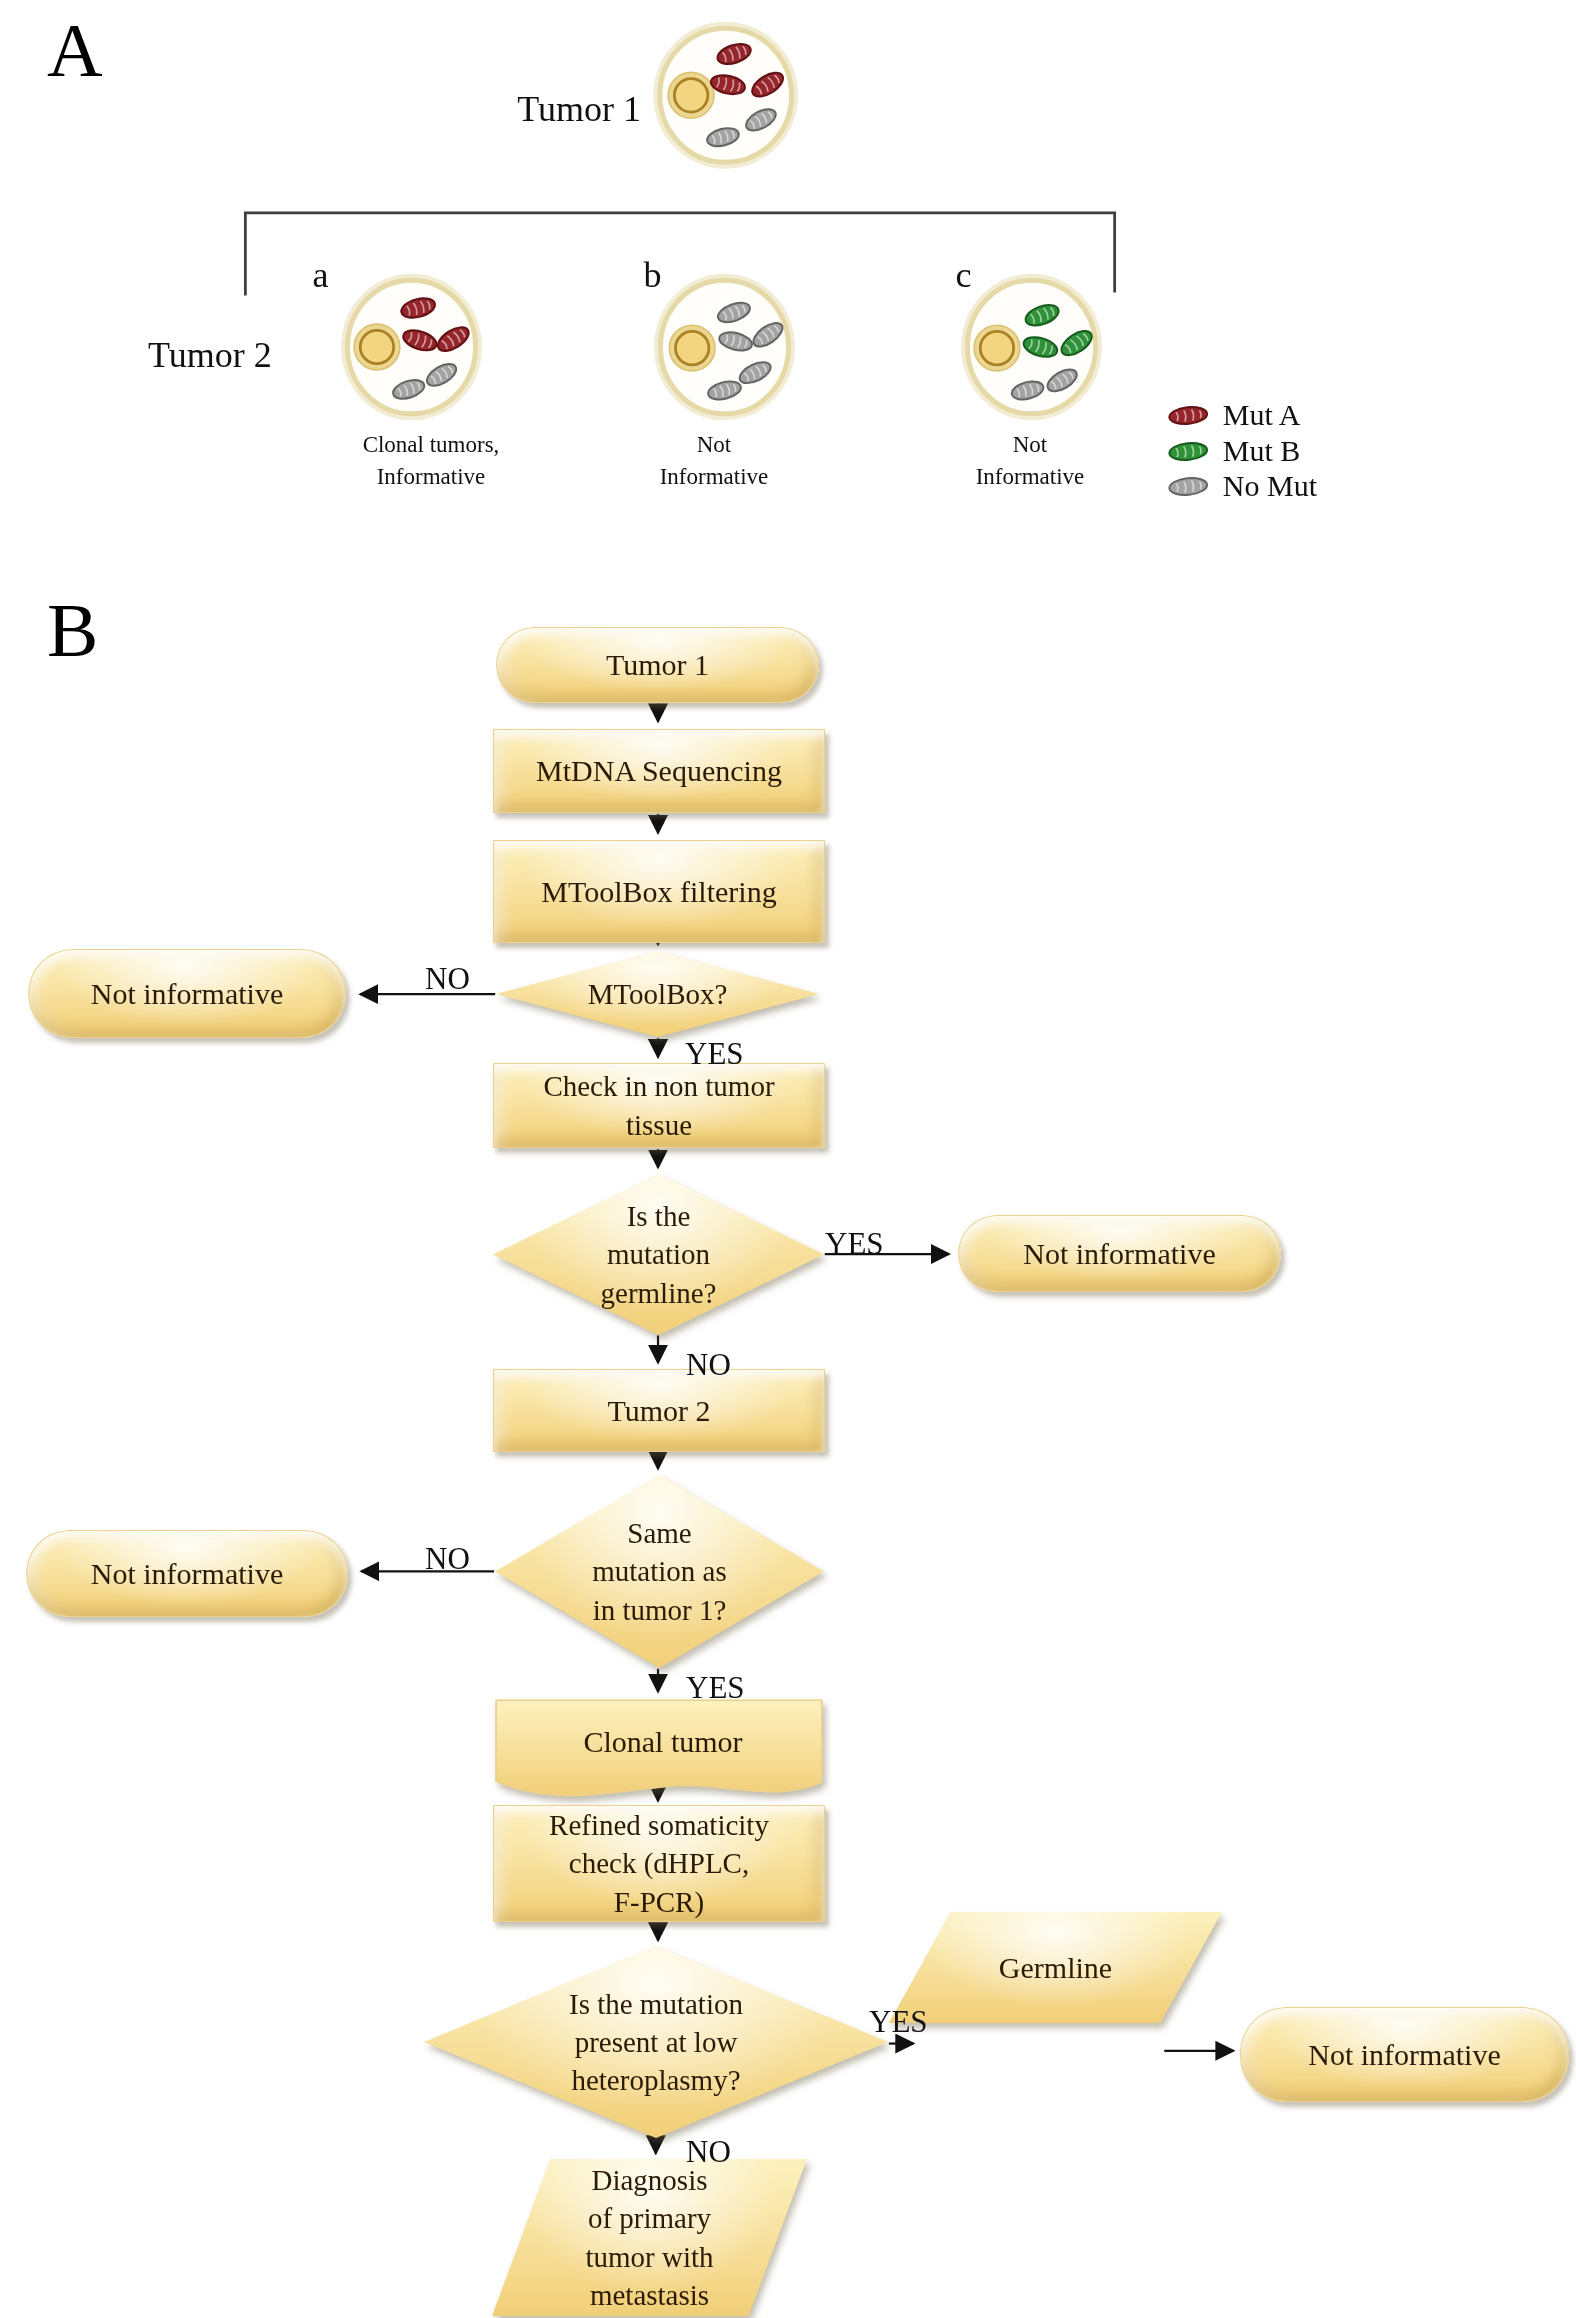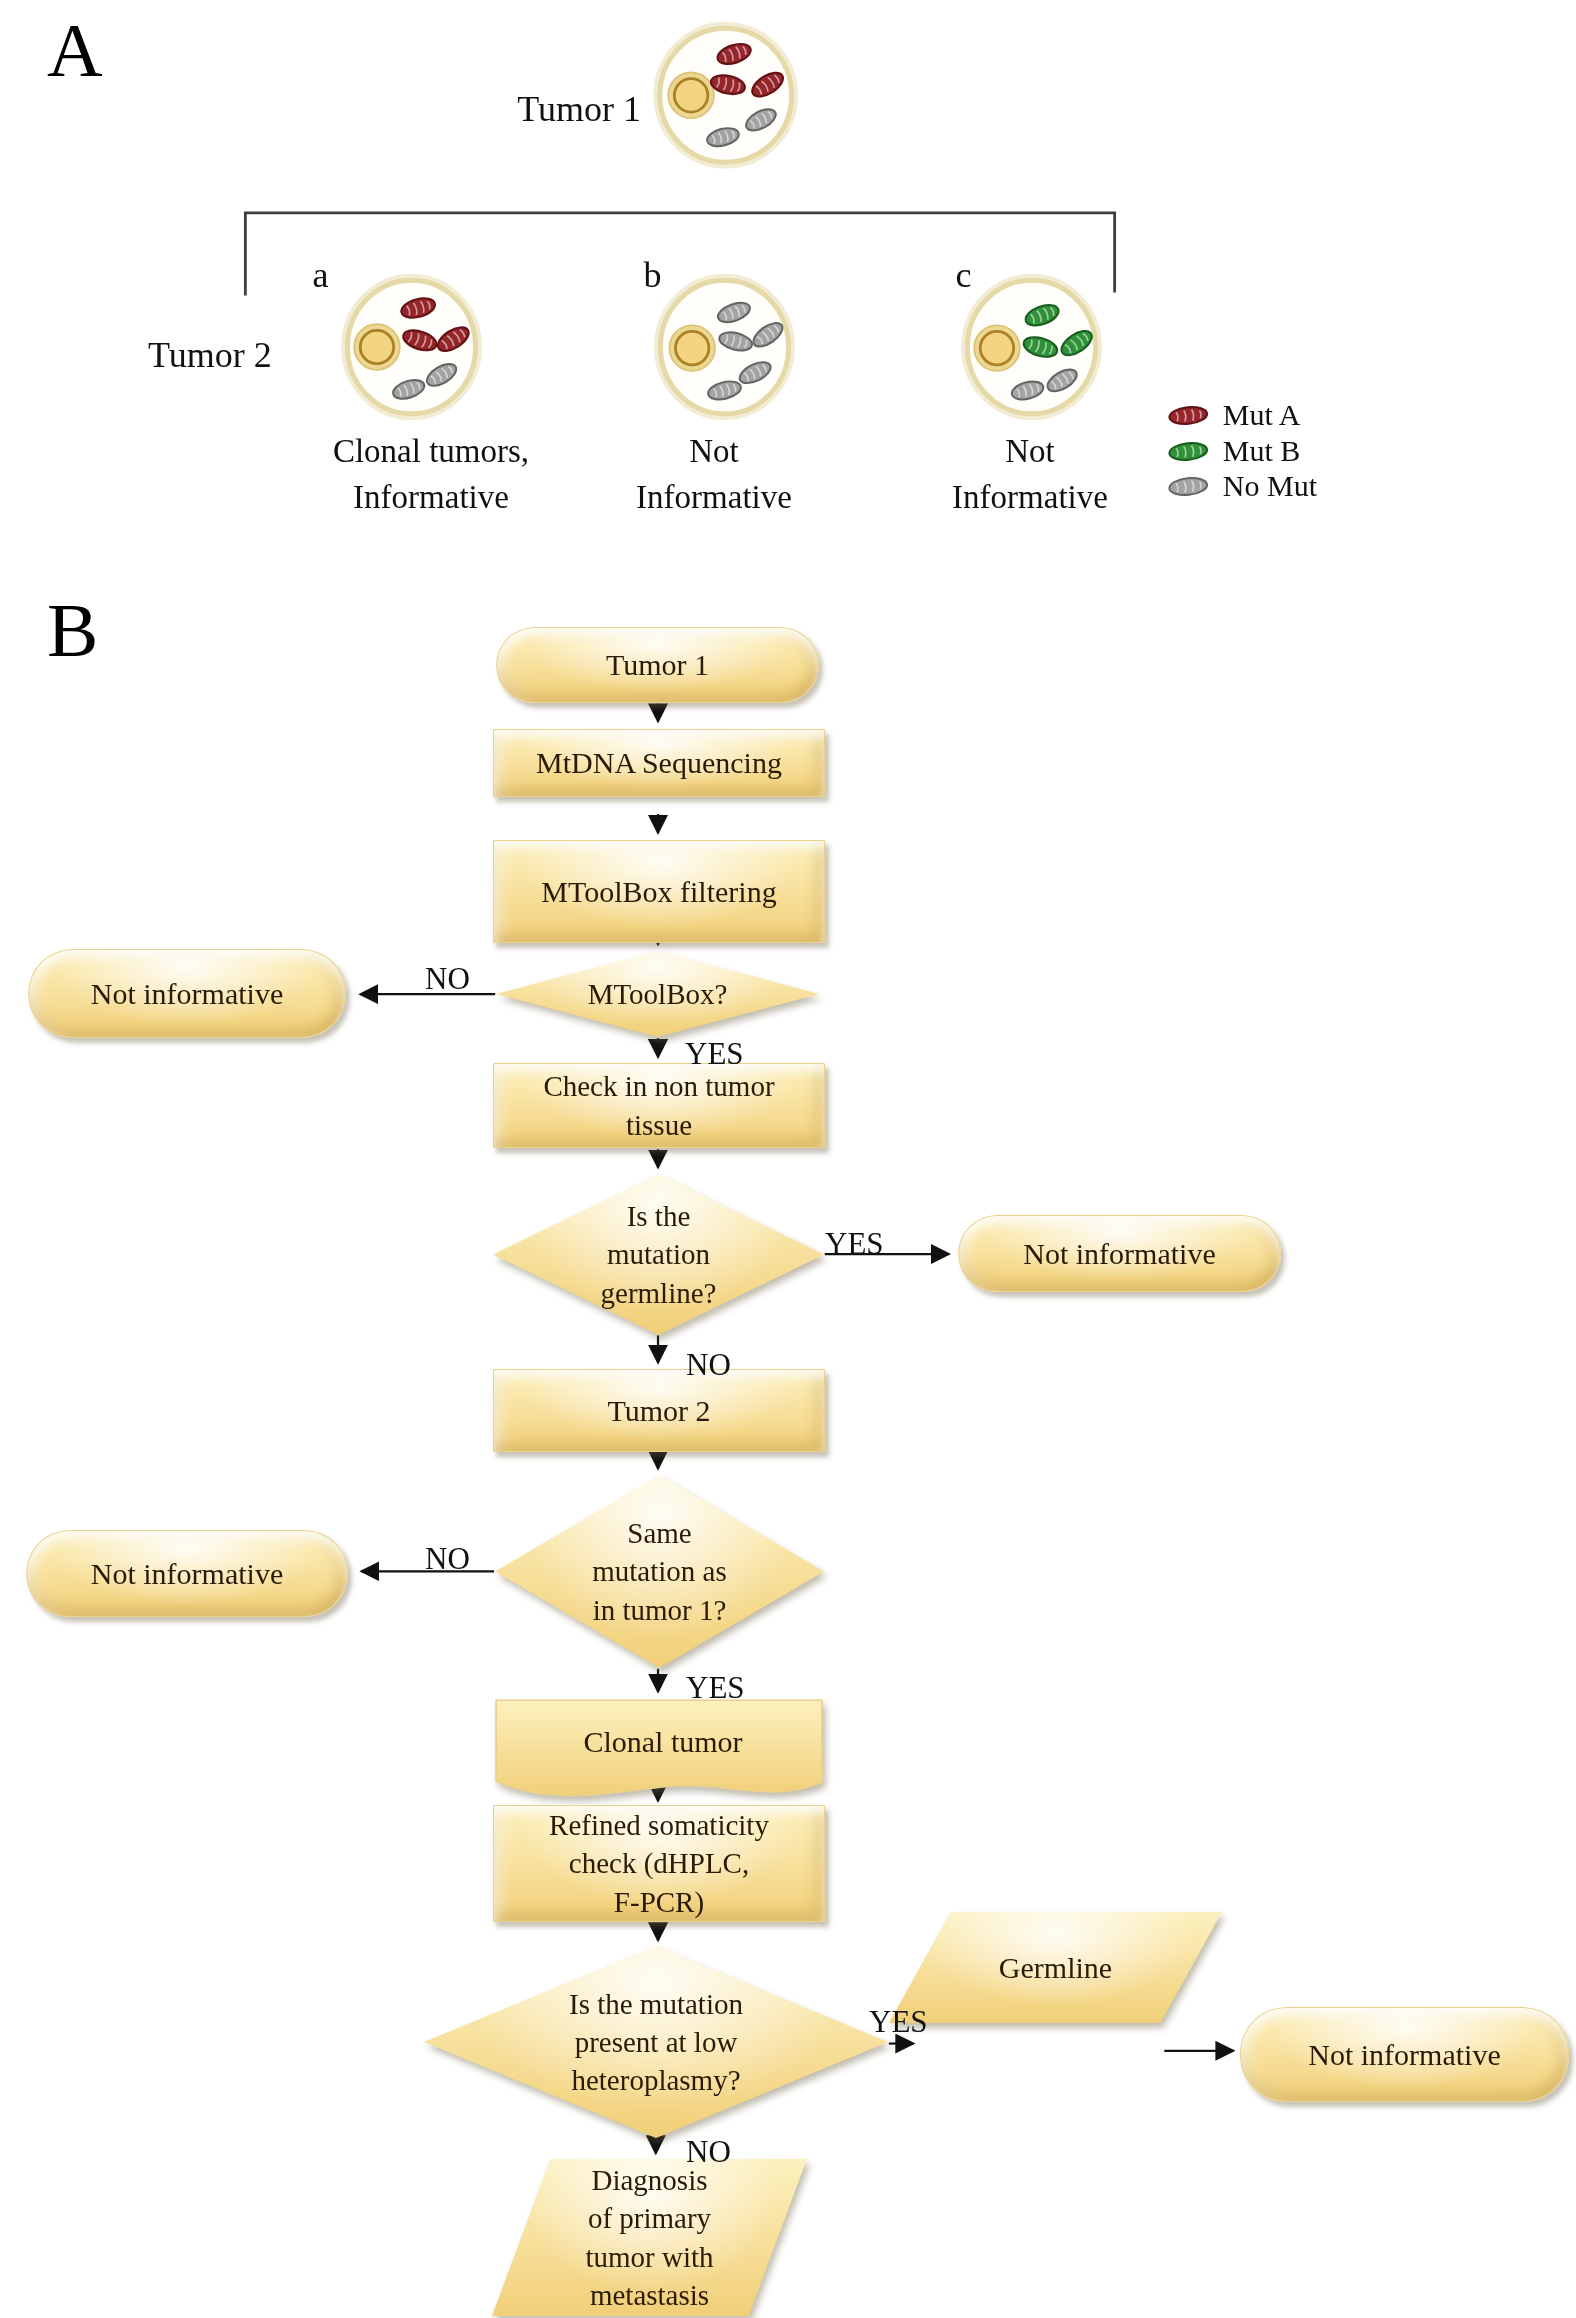--- a/index.html
+++ b/index.html
@@ -1,21 +1,21 @@
 <!DOCTYPE html>
 <html style="font-size:9px"><head>
 <meta charset="utf-8">
 <style>
   html,body{margin:0;padding:0;background:#ffffff;}
   #canvas{position:relative;width:1577px;height:2319px;background:#ffffff;overflow:hidden;
           font-family:"Liberation Serif","DejaVu Serif",serif;color:#1c1306;}
   .abs{position:absolute;}
   .panel-letter{font-size:77px;line-height:1;color:#000;}
   .a-text{font-size:36px;color:#111;}
-  .caption{font-size:33px;line-height:1.38;text-align:center;white-space:pre-line;color:#111;}
+  .caption{font-size:23px;line-height:1.38;text-align:center;white-space:pre-line;color:#111;}
   .scn-letter{font-size:36px;text-align:center;color:#111;}
   .legend-row{display:flex;align-items:center;gap:7.8px;}
   .legend-label{font-size:30px;color:#111;}
 
   
   .gold{background:
         radial-gradient(ellipse at 50% 20%, rgba(255,255,255,.85) 0%, rgba(255,255,255,0) 58%),
         linear-gradient(180deg,#fcf1bf 0%,#f8e2a0 45%,#f1cf78 100%);}
   .node{display:flex;align-items:center;justify-content:center;}
   .bevel{box-shadow:
@@ -233,21 +233,21 @@
       <line x1="1594" y1="3665" x2="1638" y2="3665" marker-end="url(#ah)"></line>
       <line x1="2088" y1="3678" x2="2212" y2="3678" marker-end="url(#ah)"></line>
       <line x1="1176" y1="3837" x2="1176" y2="3862" marker-end="url(#ah)"></line>
     </g>
   </svg>
 
   <div class="abs node pill gold bevel" style="left:496px;top:627px;width:323px;height:76px;">
     <span class="flow-text lg">Tumor 1</span>
   </div>
 
-  <div class="abs node proc gold bevel" style="left:493px;top:729px;width:332px;height:68px;">
+  <div class="abs node proc gold bevel" style="left:493px;top:729px;width:332px;height:84px;">
     <span class="flow-text lg">MtDNA Sequencing</span>
   </div>
 
   <div class="abs node proc gold bevel" style="left:493px;top:840px;width:332px;height:103px;">
     <span class="flow-text lg">MToolBox filtering</span>
   </div>
 
   <div class="abs dwrap" style="left:496px;top:951px;width:323px;height:86px;">
     <div class="diamond gold">
         <span class="flow-text">MToolBox?</span>

